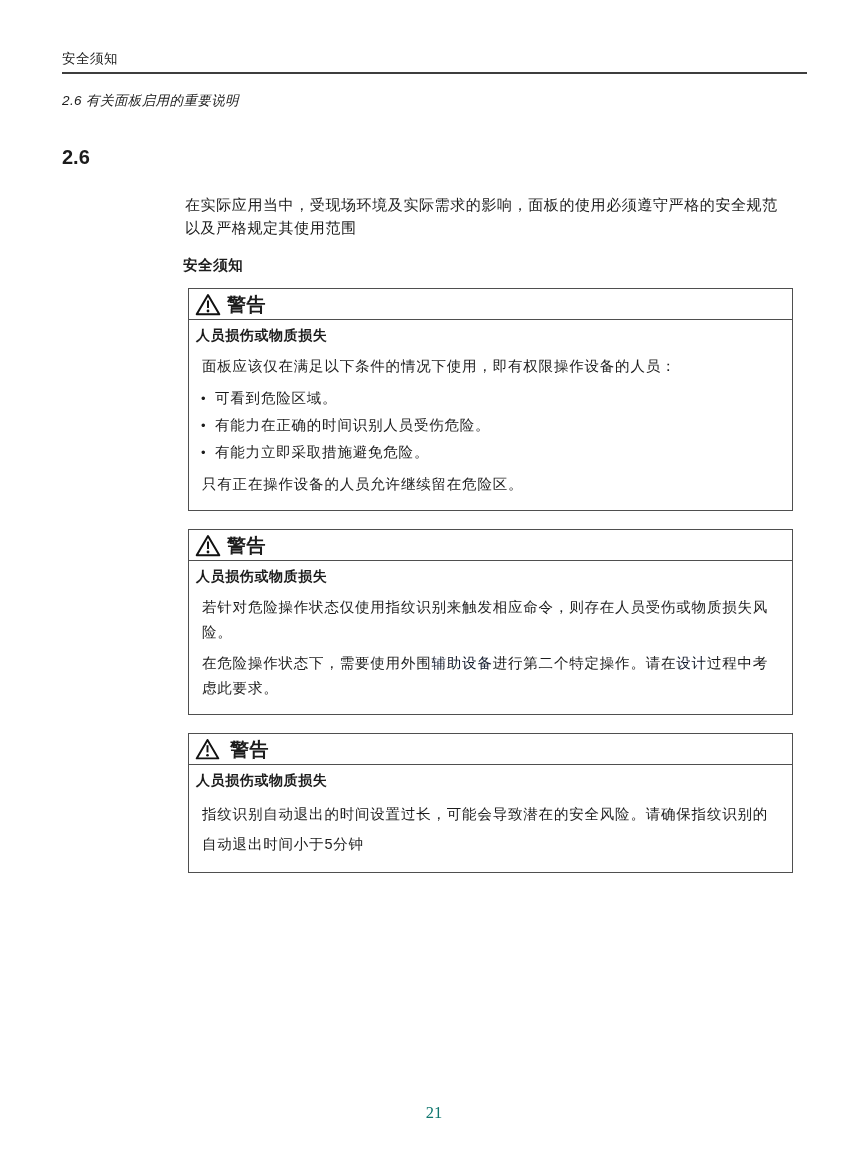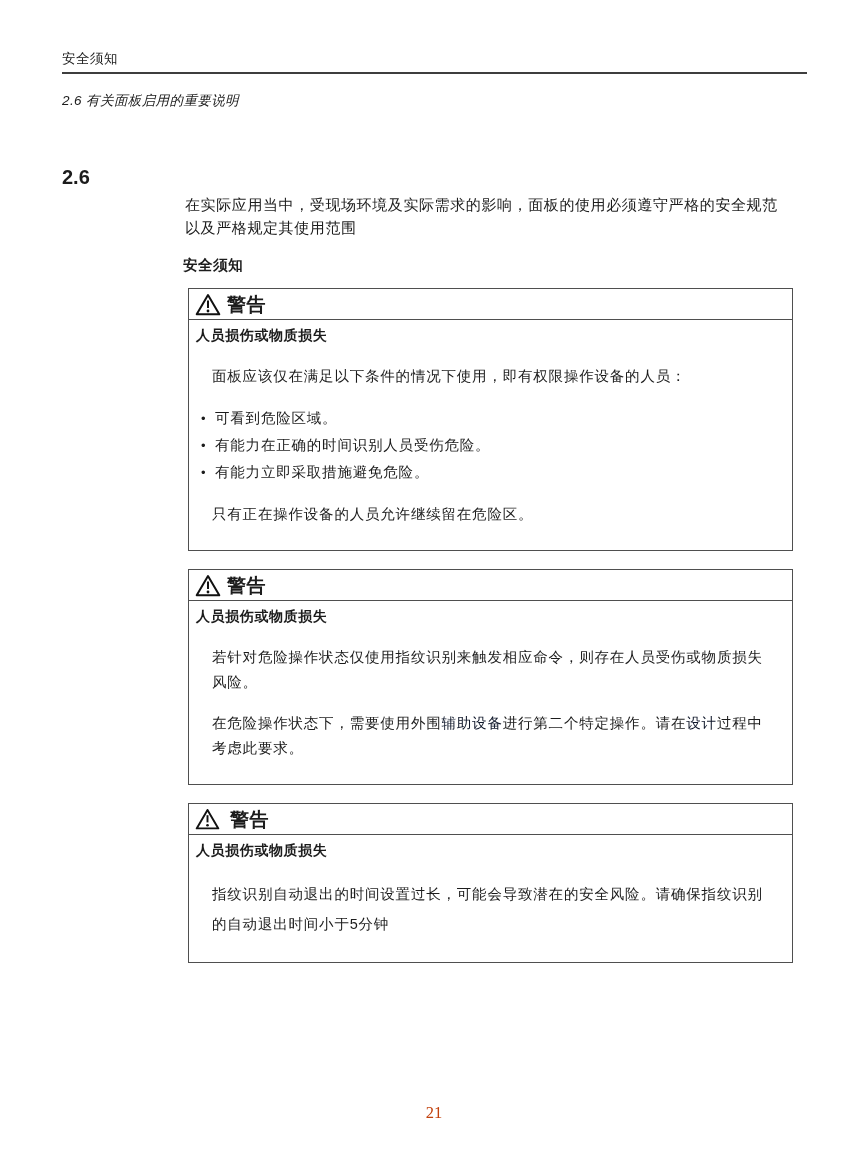--- a/index.html
+++ b/index.html
@@ -18,21 +18,21 @@
   .doc-header{position:absolute;left:62px;top:50px;width:745px;}
   .doc-title{
     font-size:13.5px;line-height:18px;letter-spacing:0.5px;
     padding-bottom:4px;border-bottom:2px solid #3e3e3e;
   }
   .breadcrumb{
     margin-top:18px;font-size:13.5px;line-height:18px;
     font-style:italic;letter-spacing:0.4px;
   }
   
-  .section-heading{position:absolute;left:62px;top:146px;display:flex;align-items:baseline;margin-top:20px;}
+  .section-heading{position:absolute;left:62px;top:146px;display:flex;align-items:baseline;}
   .section-number{width:103px;font-size:20px;font-weight:bold;}
   .section-title{font-size:20px;font-weight:bold;letter-spacing:0.5px;}
   
   .intro{
     position:absolute;left:185px;top:178px;width:618px;
     font-size:15px;line-height:23px;letter-spacing:0.6px;
   }
   .intro span{display:block;}
   
   .subheading{
@@ -54,36 +54,36 @@
   }
   .warning-box.b3 .warning-header{gap:10px;}
   .warning-label{font-size:19px;font-weight:bold;letter-spacing:0.5px;}
   .warning-icon{flex:0 0 auto;display:block;}
   .warning-body{padding:3px 8px 7px 7px;}
   .warning-title{
     font-size:14px;font-weight:bold;letter-spacing:0.6px;
     line-height:25px;margin:0;
   }
   .warning-text{
-    font-size:14.5px;line-height:25px;letter-spacing:0.8px;margin:16px;
+    font-size:14.5px;line-height:25px;letter-spacing:0.8px;margin:6px;
   }
   .warning-box.b3 .warning-text{line-height:30px;}
   .warning-list{list-style:none;margin:0;padding:0;}
   .warning-list li{
     position:relative;padding-left:19px;
     font-size:14.5px;line-height:27px;letter-spacing:0.8px;
   }
   .bullet{position:absolute;left:5px;top:0;font-size:13px;}
   .light-seg{color:#0f172a;font-family:"Liberation Serif",serif;}
   
   .page-number{
     position:absolute;left:0;top:1103px;width:868px;
     text-align:center;
     font-family:"Liberation Serif",serif;
-    font-size:16.5px;color:#c2410c;
+    font-size:16.5px;color:#0f766e;
   }
 </style>
 </head>
 <body>
 
 <div class="page">
 
   <div class="doc-header">
     <div class="doc-title">安全须知</div>
     <div class="breadcrumb">2.6 有关面板启用的重要说明</div>

